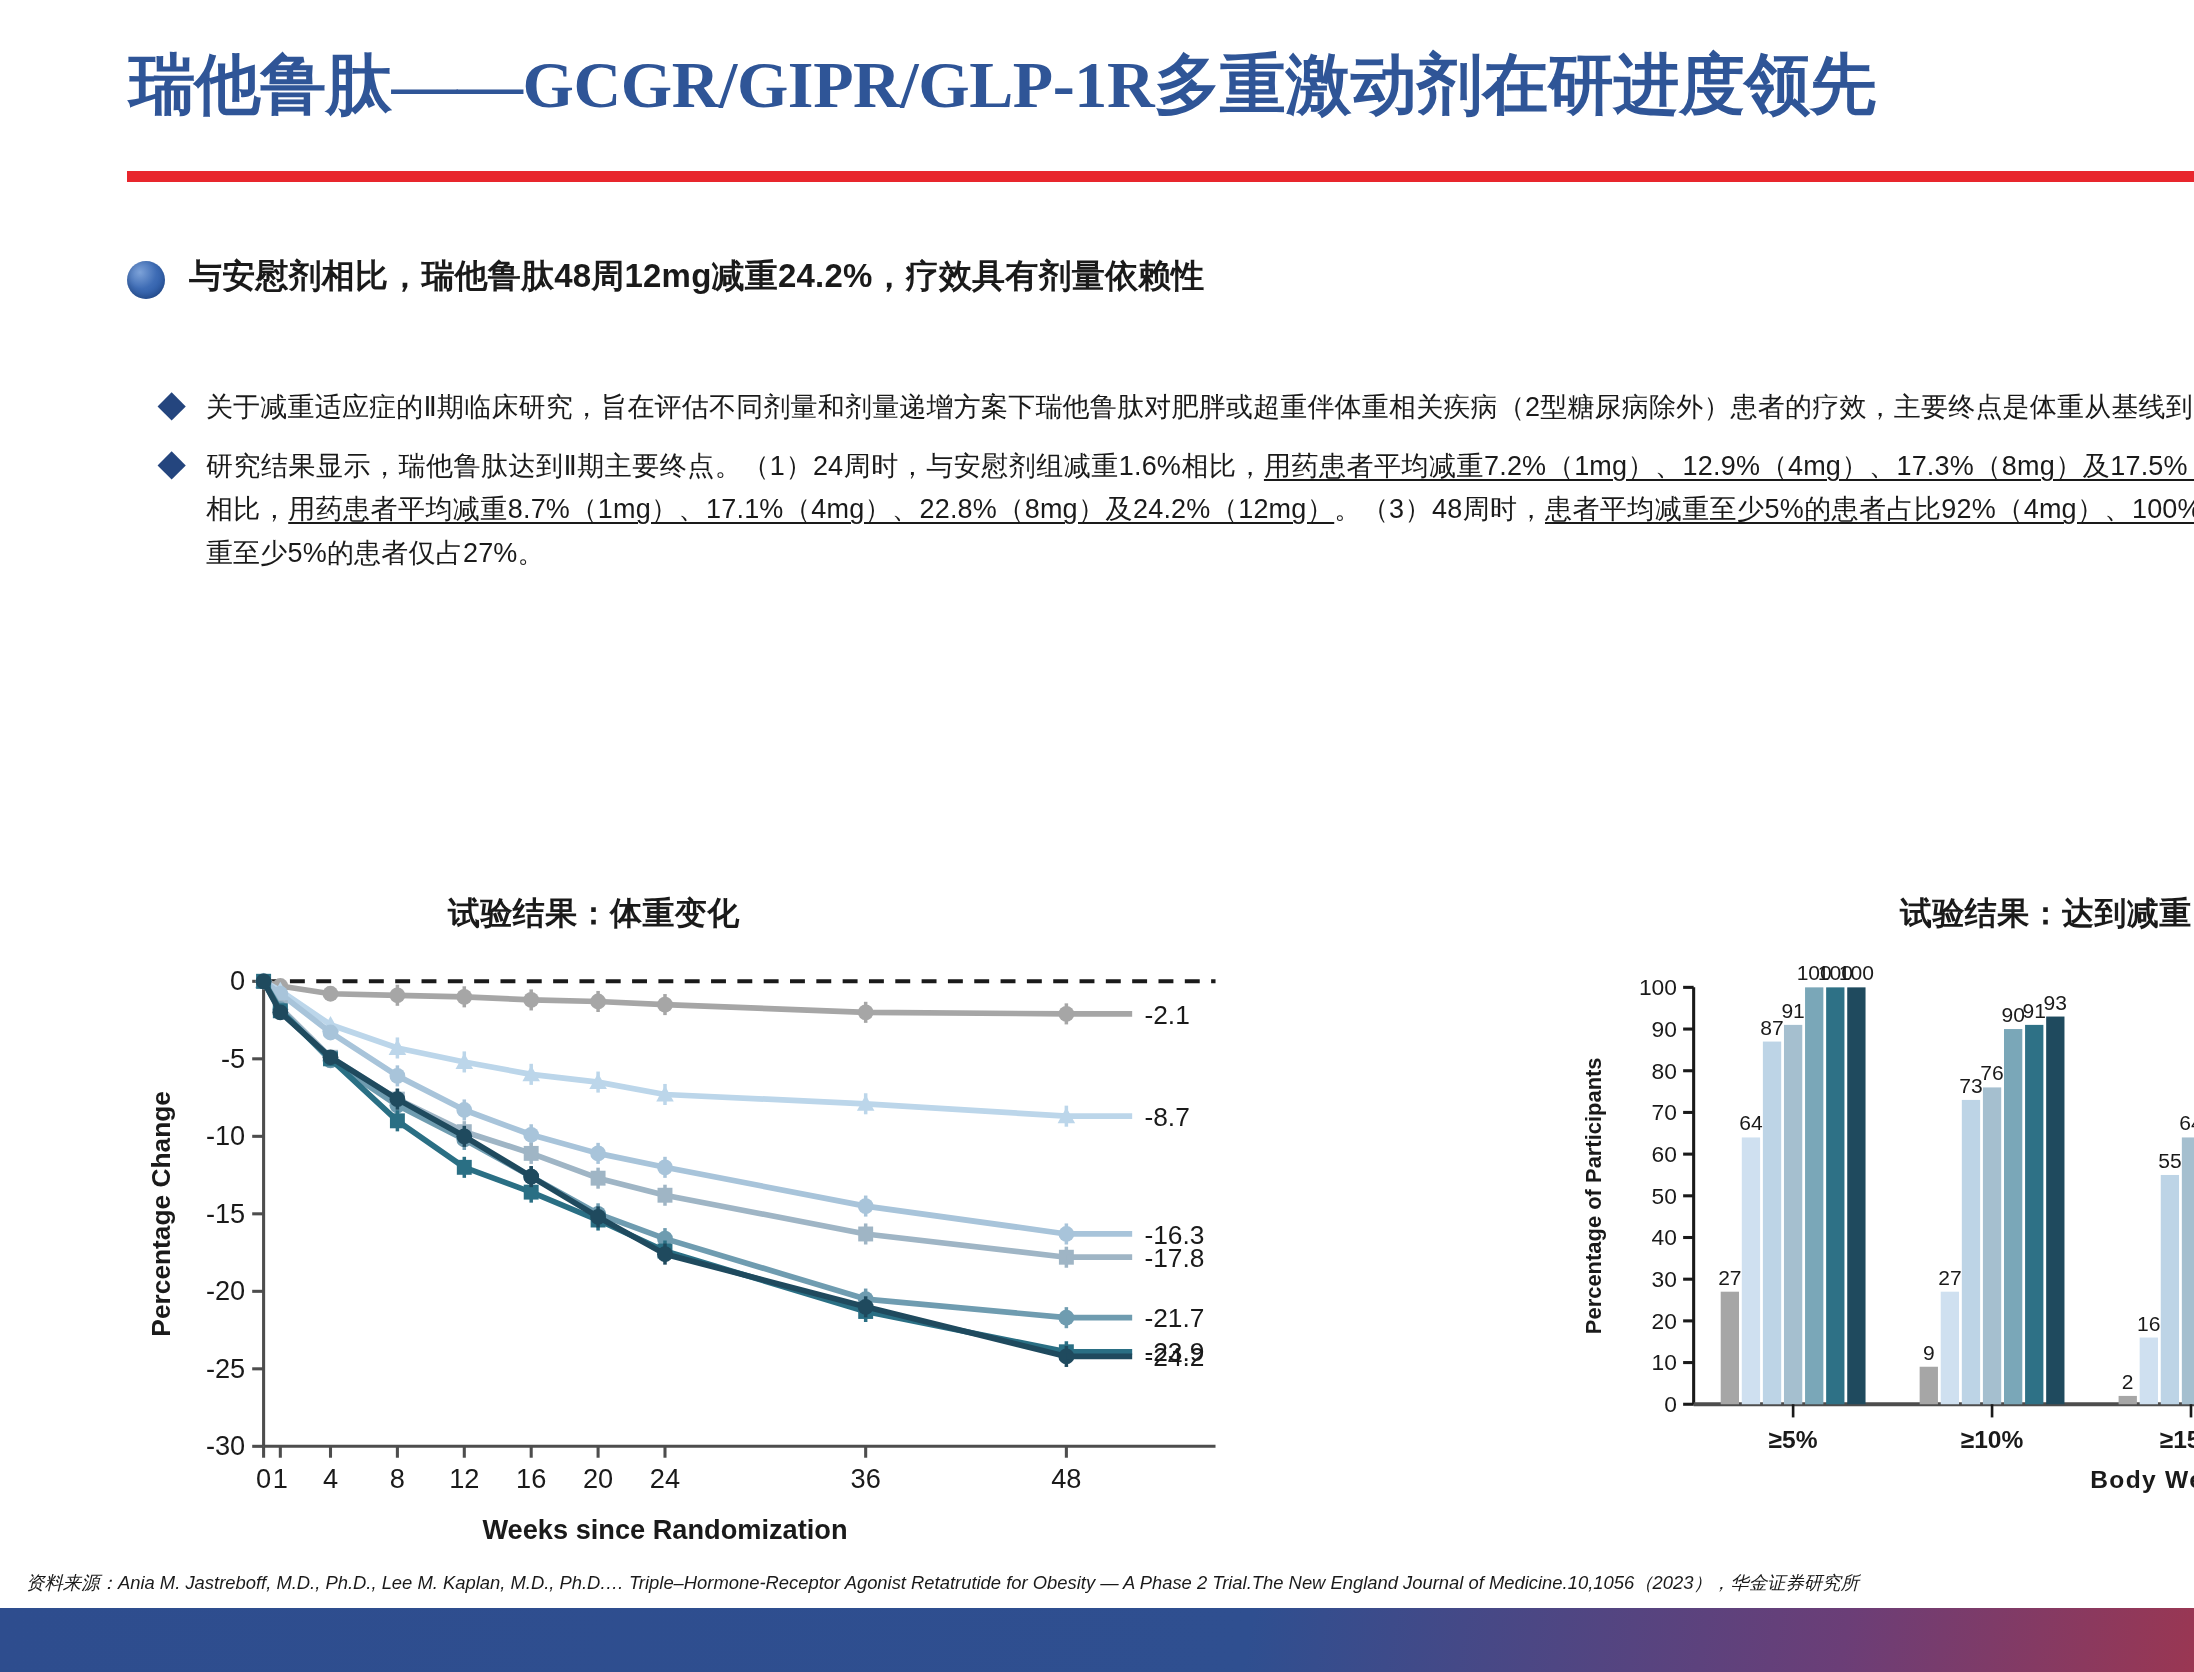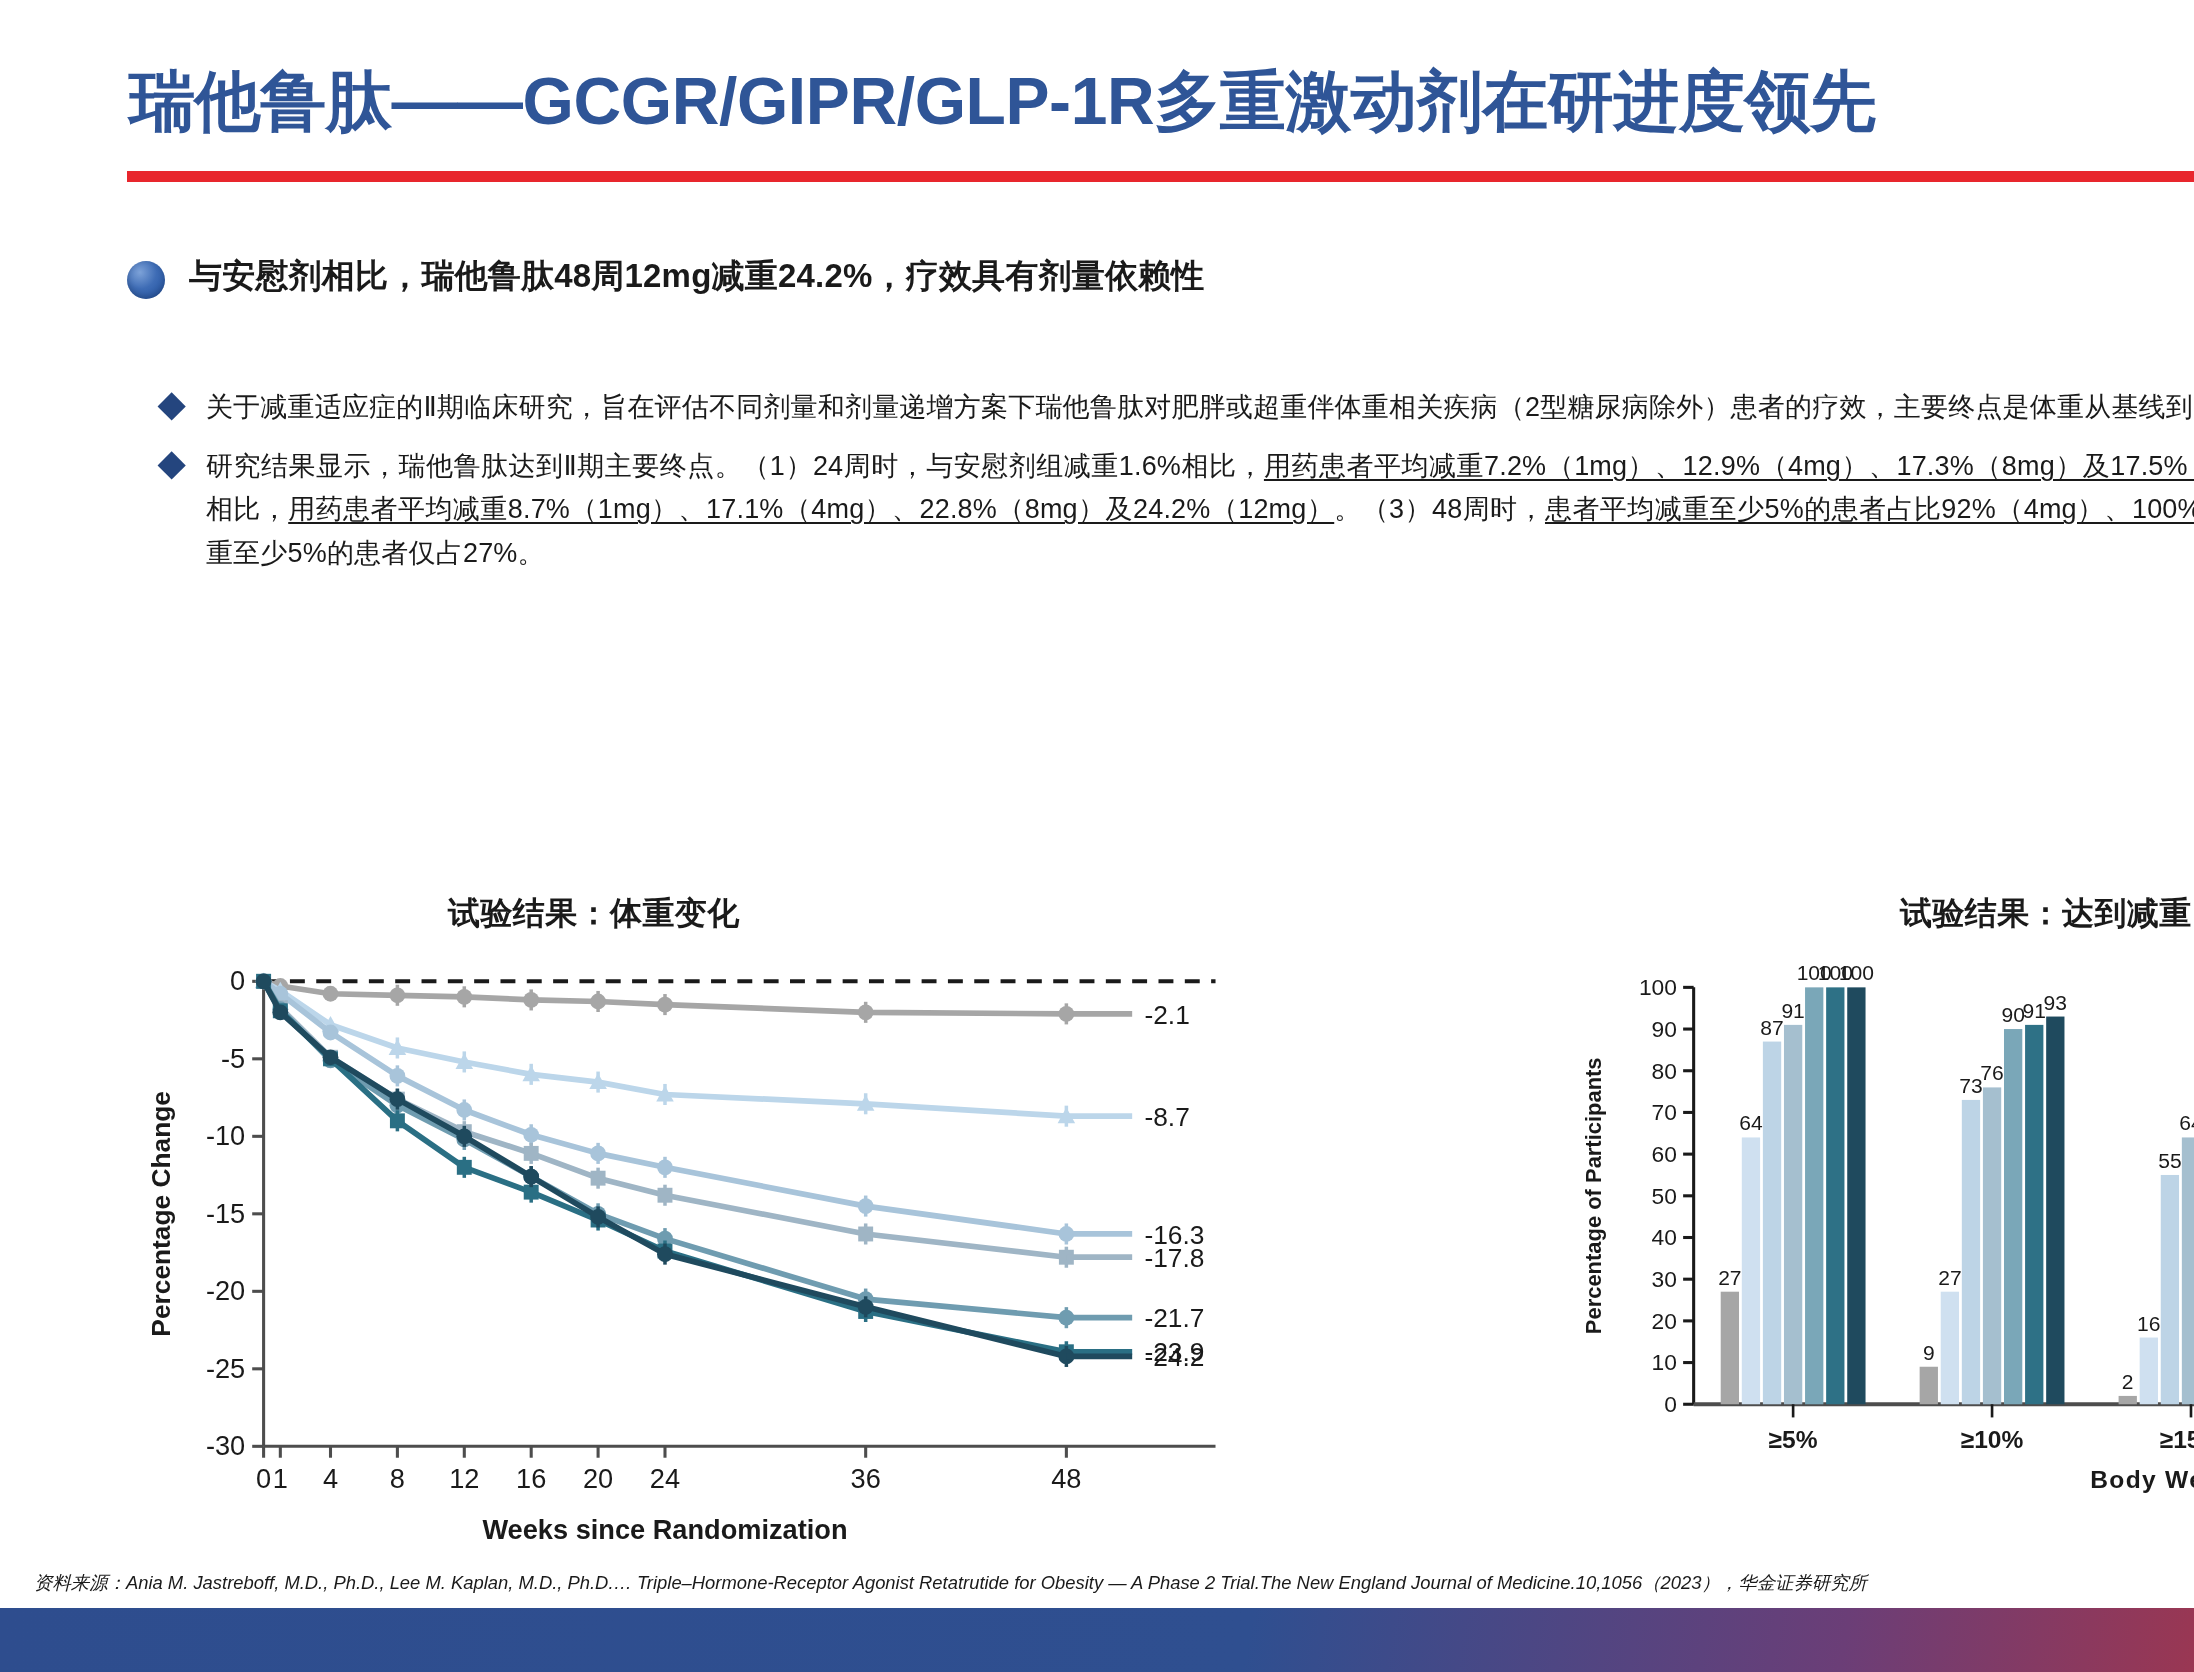--- a/index.html
+++ b/index.html
@@ -7,24 +7,24 @@
     width: 2973px; height: 1672px;
     background: #ffffff;
     font-family: "Liberation Sans", "DejaVu Sans", sans-serif;
     overflow: hidden;
   }
   .slide { position: relative; width: 2973px; height: 1672px; background: #fff; }
 
   
   .header { position: absolute; left: 0; top: 0; width: 2973px; height: 206px; }
   .title {
-    position: absolute; left: 129px; top: 57px;
+    position: absolute; left: 129px; top: 40px;
     font-size: 66px; font-weight: bold; color: #2f5597;
     letter-spacing: -0.4px; white-space: nowrap;
-    font-family: Liberation Sans, sans-serif;
+    font-family: Liberation Serif, serif;
   }
   .header-rule {
     position: absolute; left: 127px; top: 171px; width: 2339px; height: 11.4px;
     background: #e8262d;
   }
 
   
   .sec-head { position: absolute; left: 127px; top: 254px; display: flex; align-items: flex-end; }
   .sec-bullet {
     width: 38px; height: 38px; border-radius: 50%; flex: 0 0 auto;
@@ -58,21 +58,21 @@
   #barTitle  { left: 1900px; top: 892px; }
 
   .chart-box { position: absolute; }
   #lineChart { left: 132px; top: 957px; width: 1123px; height: 597px; }
   #barChart  { left: 1562px; top: 952px; width: 1356px; height: 571px; }
 
   svg { display: block; }
 
   
   .source {
-    position: absolute; left: 34px; top: 1570px;
+    position: absolute; left: 26px; top: 1570px;
     font-size: 18.4px; font-style: italic; color: #1a1a1a; white-space: nowrap;
     letter-spacing: 0px;
   }
 
   
   .footer-bar {
     position: absolute; left: 0; bottom: 0; width: 2973px; height: 64px;
     background: linear-gradient(100deg, #2e4d8e 0%, #2f4f90 42%, #6b3e77 62%, #b23340 80%, #d92b2f 100%);
   }
 </style>

